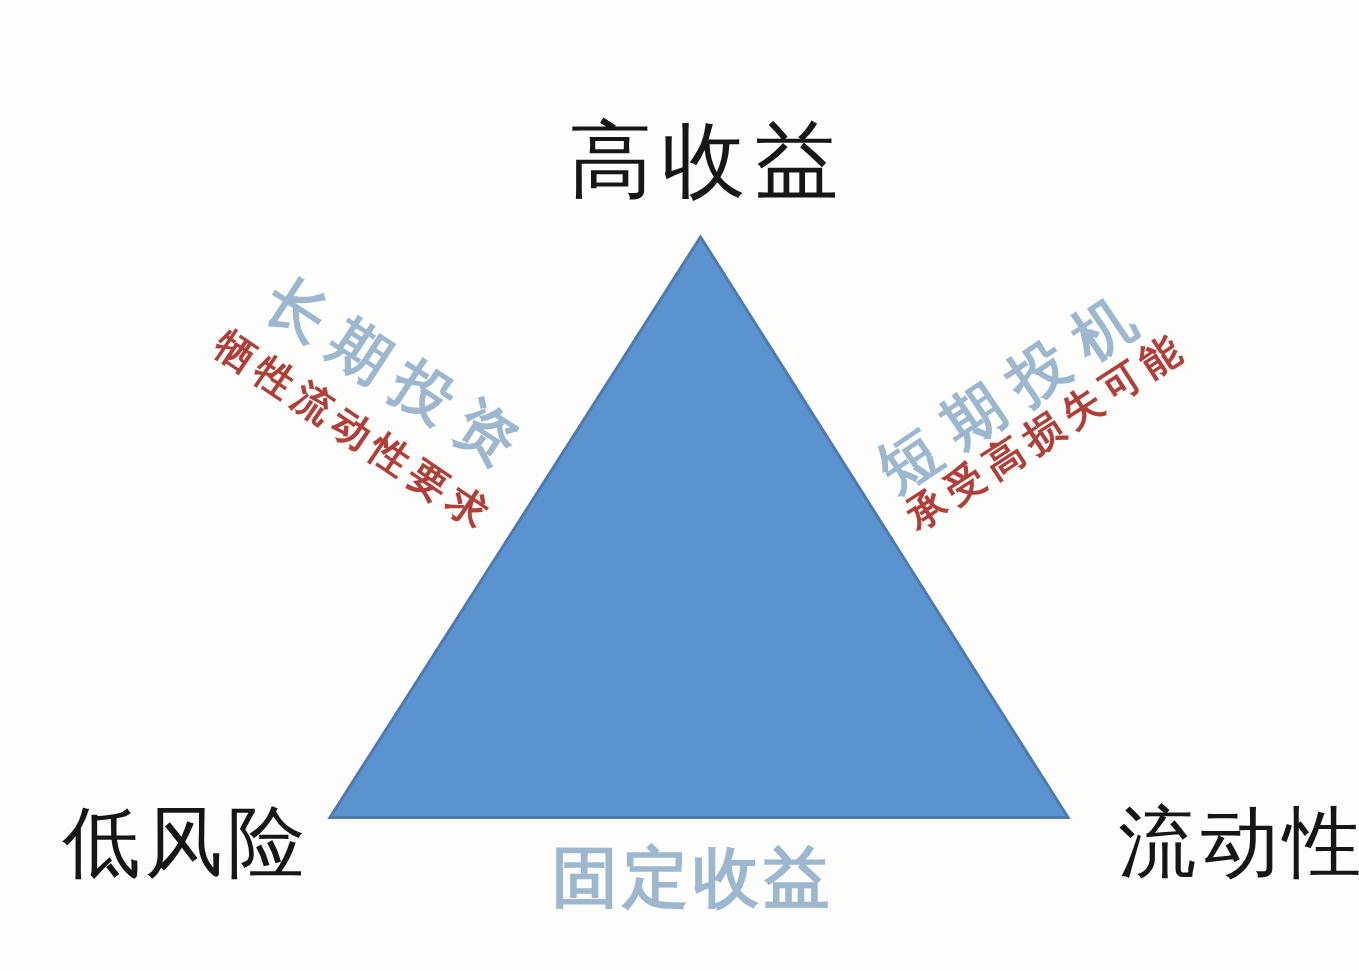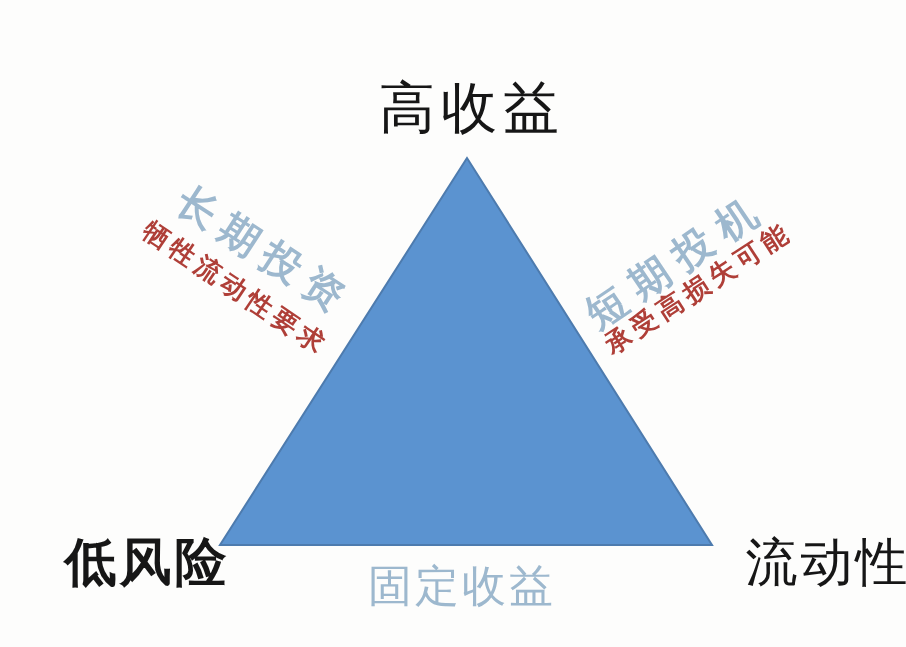--- a/index.html
+++ b/index.html
@@ -16,26 +16,26 @@
     width: 906px; height: 647px;
   }
   .label {
     position: absolute;
     white-space: nowrap;
     transform: translate(-50%, -50%);
     line-height: 1;
   }
   
   .label-top    { left: 472px; top: 108px; font-size: 56px; letter-spacing: 6px; font-weight: 500; }
-  .label-bl     { left: 124px; top: 562px; font-size: 52px; letter-spacing: 3px; font-weight: 700; margin-left: 23px; }
+  .label-bl     { left: 124px; top: 562px; font-size: 52px; letter-spacing: 3px; font-weight: 400; }
   .label-br     { left: 828px; top: 562px; font-size: 52px; letter-spacing: 3px; font-weight: 500; }
   
   .strat-left   { left: 265px; top: 251px; font-size: 40px; letter-spacing: 10px; transform: translate(-50%,-50%) rotate(33deg); font-weight: bold; }
   .strat-right  { left: 676px; top: 260px; font-size: 40px; letter-spacing: 12px; transform: translate(-50%,-50%) rotate(-34deg); font-weight: bold; }
-  .strat-bottom { left: 462px; top: 586px; font-size: 44px; letter-spacing: 3px; font-weight: normal; }
+  .strat-bottom { left: 462px; top: 586px; font-size: 44px; letter-spacing: 3px; font-weight: bold; }
   
   .trade-left   { left: 236px; top: 288px; font-size: 26px; letter-spacing: 5px; transform: translate(-50%,-50%) rotate(34deg); font-weight: bold; }
   .trade-right  { left: 698px; top: 288px; font-size: 26px; letter-spacing: 5px; transform: translate(-50%,-50%) rotate(-33deg); font-weight: bold; }
   .trade-bottom { left: 459px; top: 628px; font-size: 28px; letter-spacing: 1px; font-weight: bold; }
 </style>
 </head>
 <body>
 
 <div class="stage" style="background: rgb(253, 253, 252);">
 

